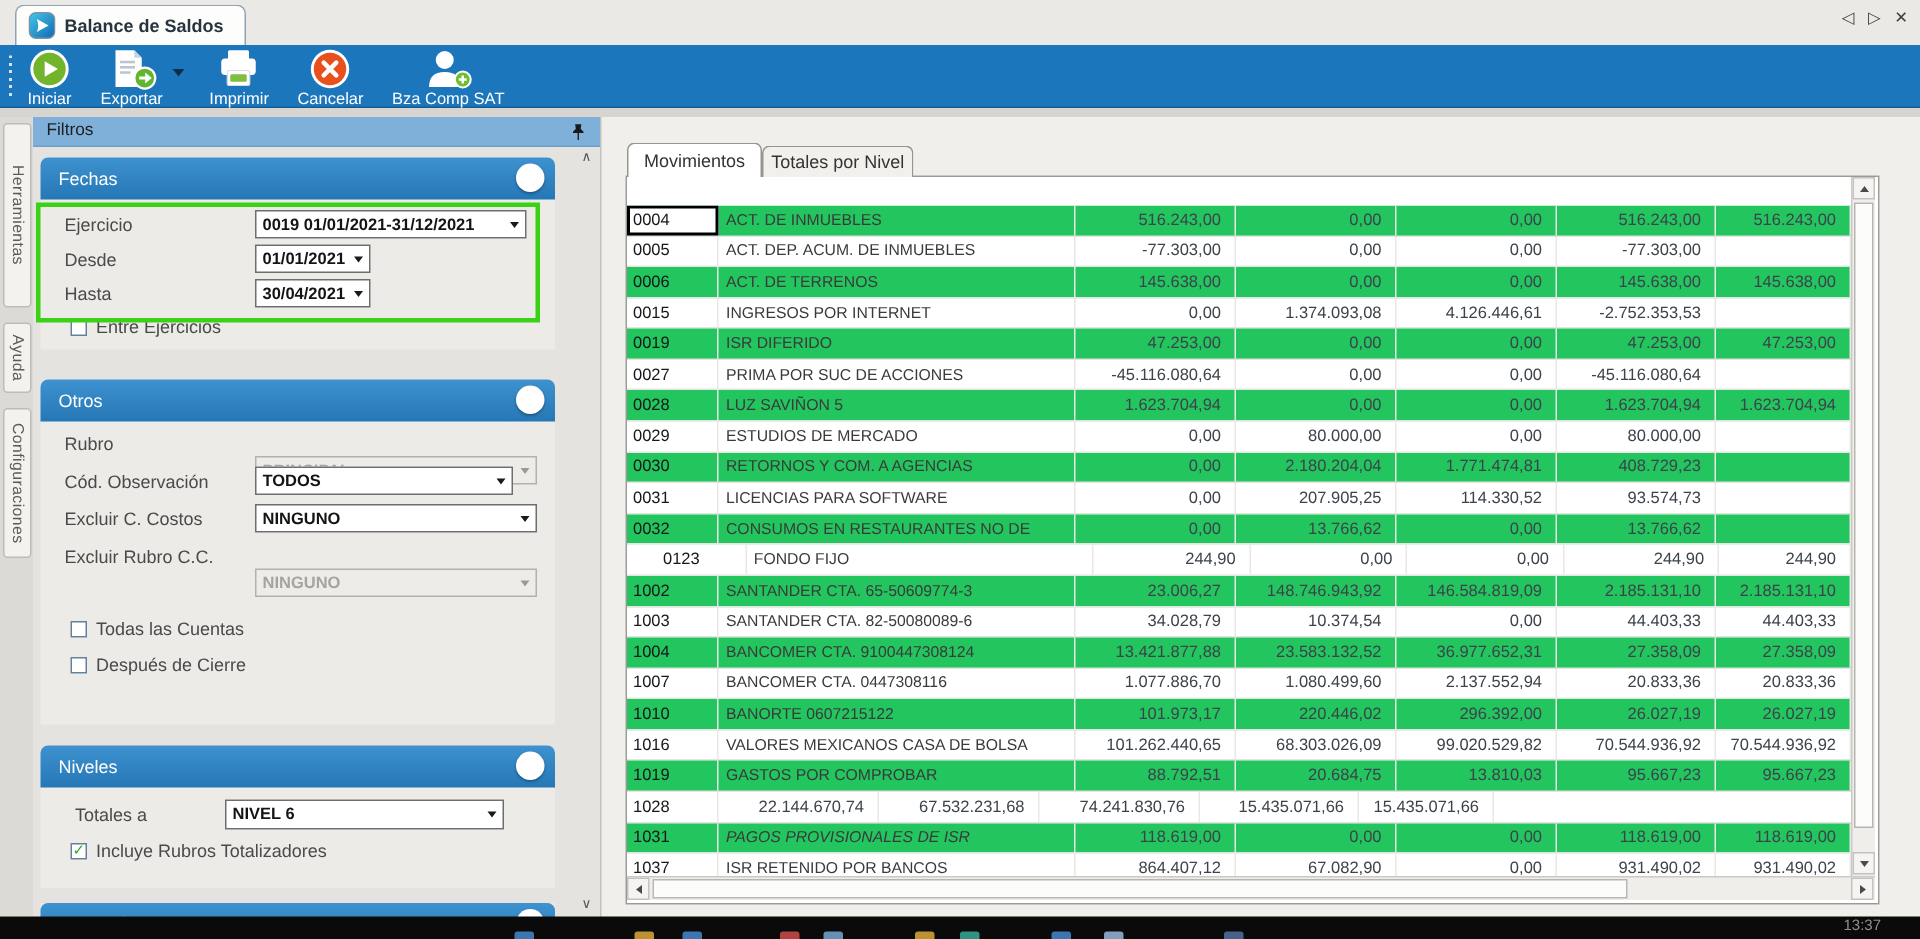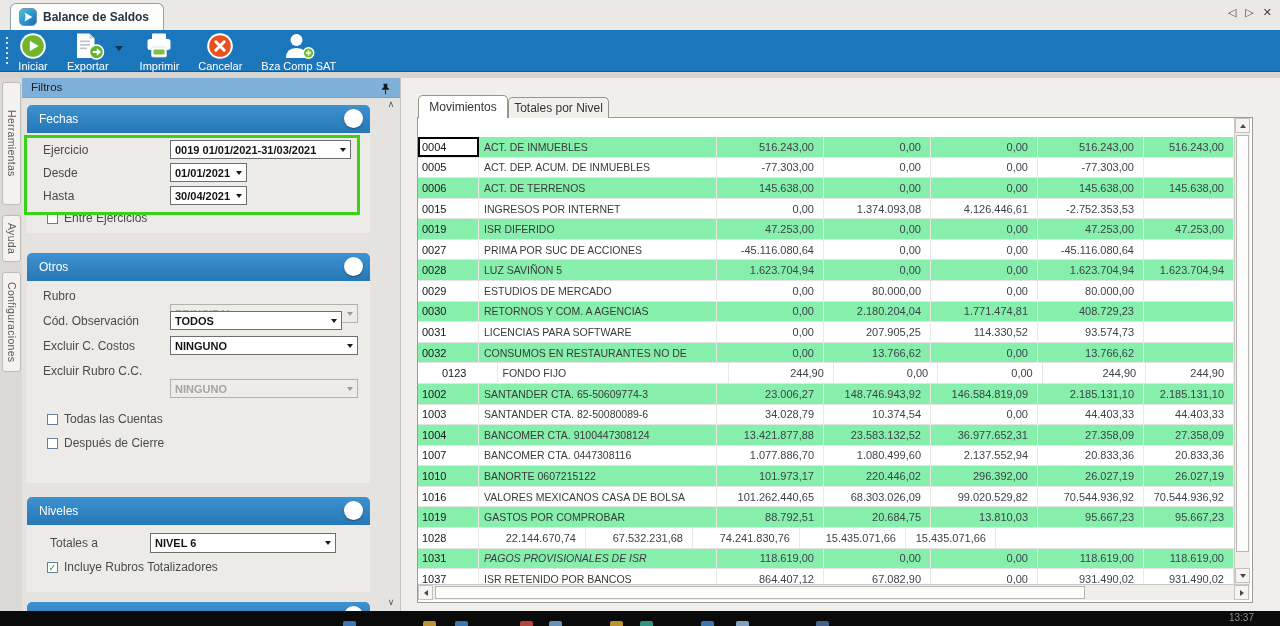--- a/index.html
+++ b/index.html
@@ -73,21 +73,21 @@
     font-size:12px;color:#333;display:flex;align-items:center;justify-content:center;}
   .gtab.active{background:#fff;top:17px;height:23px;z-index:3;}
   .gtab.inactive{background:#F2F0EC;top:19px;height:21px;z-index:1;}
 
   .gridbox{position:absolute;left:16px;top:39px;width:834px;height:484px;background:#fff;border:1px solid #9D9A96;box-sizing:content-box;}
   .ghead{position:absolute;left:0;top:0;width:816px;height:19px;background:linear-gradient(#98C5E7,#7DB3DB);display:flex;}
   .hcell{height:19px;box-sizing:border-box;border-right:1px solid rgba(255,255,255,.75);display:flex;
     align-items:center;justify-content:center;color:#fff;font-size:11px;font-weight:700;text-shadow:0 1px 1px rgba(0,0,0,.18);}
   .gbody{position:absolute;left:0;top:19px;width:816px;height:447px;overflow:hidden;background:#fff;}
   .grow{display:flex;height:20.59px;box-sizing:border-box;border-bottom:1px solid #E5E4E1;background:#fff;}
-  .grow.alt{background:#86efac;}
+  .grow.alt{background:#22c55e;}
   .cell{box-sizing:border-box;border-right:1px solid #E9E8E5;height:100%;font-size:11px;display:flex;align-items:center;overflow:hidden;white-space:nowrap;}
   .cell.acct{padding-left:4px;color:#15171A;}
   .cell.name{padding-left:5px;color:#3A3A3A;font-size:10.5px;}
   .cell.num{justify-content:flex-end;padding-right:9px;color:#3D434B;}
   .cell.focus{outline:2px solid #000;outline-offset:-2px;background:#fff;}
 
   .vscroll{position:absolute;left:816px;top:0;width:16px;height:466px;background:#EFEEEB;border-left:1px solid #CCCAC6;box-sizing:border-box;}
   .hscroll{position:absolute;left:0;top:466px;width:832px;height:16px;background:#EFEEEB;border-top:1px solid #CCCAC6;box-sizing:border-box;}
   .sbtn{position:absolute;width:15px;height:15px;background:#F5F4F2;border:1px solid #C4C2BE;box-sizing:border-box;
     display:flex;align-items:center;justify-content:center;}
@@ -223,21 +223,21 @@
     </div>
     <div class="s-arrow" style="top:21px;">∧</div>
 
     <div class="panel" style="top:27px;height:128px;border-radius:5px 5px 0 0;">
       <div class="phead">
         <span class="ptitle">Fechas</span>
         <span class="pcircle"></span>
       </div>
       <span class="flabel" style="left:16px;top:38px;">Ejercicio</span>
       <div style="left:143px;top:35px;width:181px;" class="combo">
-          <span class="cval">0019 01/01/2021-31/03/2021</span>
+          <span class="cval">0019 01/01/2021-31/12/2021</span>
           <span class="carrow">
             <i></i>
           </span>
         </div>
       <span class="flabel" style="left:16px;top:61px;">Desde</span>
       <div style="left:143px;top:58px;width:77px;" class="combo">
           <span class="cval">01/01/2021</span>
           <span class="carrow">
             <i></i>
           </span>

